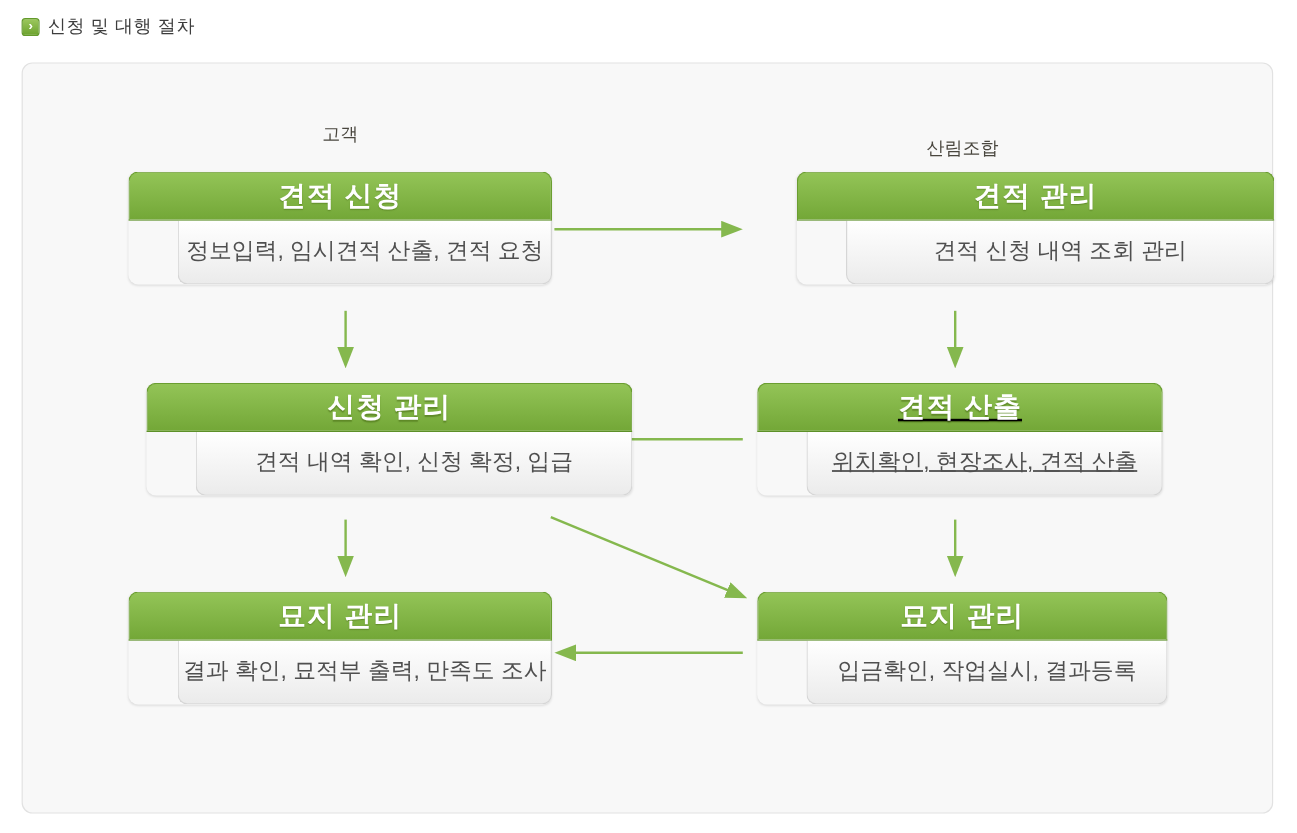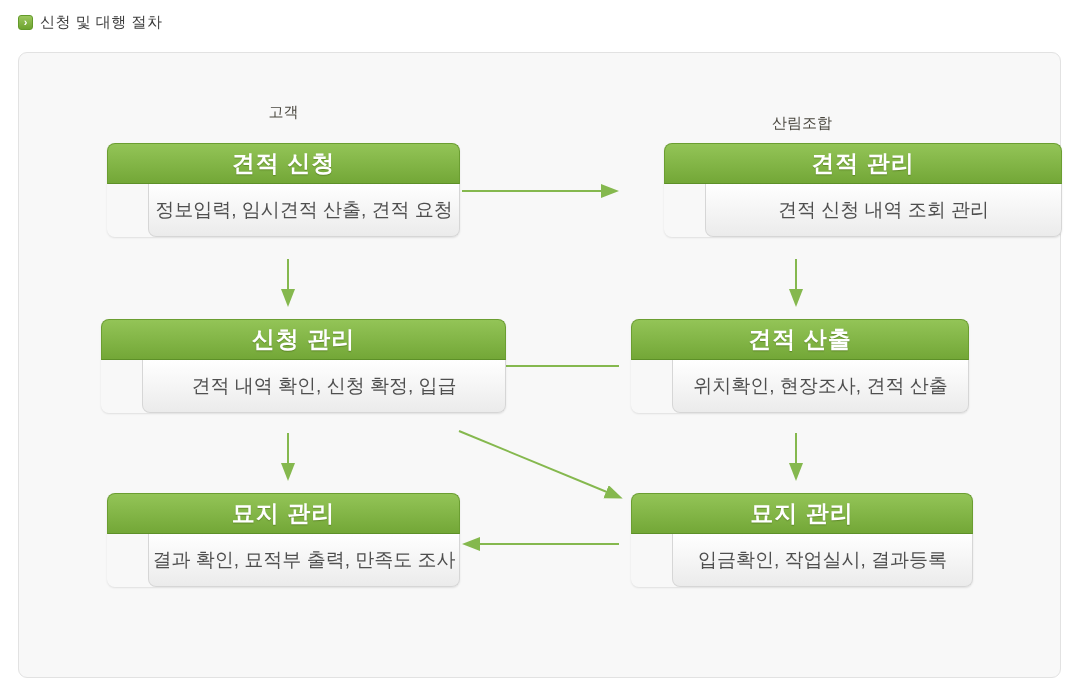--- a/index.html
+++ b/index.html
@@ -37,22 +37,22 @@
     border: 1px solid #6b9e31; border-bottom: 1px solid #5d9028;
     border-radius: 8px 8px 0 0; }
   .box-body { height: 53px; line-height: 51px; text-align: center;
     color: #4f4f4f; font-size: 19px;
     background: linear-gradient(#ffffff, #ebebeb);
     border: 1px solid #d6d6d6; border-top: none;
     border-radius: 0 0 8px 8px; white-space: nowrap; margin-left: 41px; }
 
   .pos-0 { left: 88px;  top: 90px;  width: 353px; }
   .pos-1 { left: 645px; top: 90px;  width: 398px; }
-  .pos-2 { left: 82px;  top: 266px; width: 405px; }
-  .pos-3 { left: 612px; top: 266px; width: 338px; }
+  .pos-2 { left: 103px;  top: 266px; width: 405px; }
+  .pos-3 { left: 612px; top: 266px; width: 338px; text-decoration: underline; }
   .pos-4 { left: 88px;  top: 440px; width: 353px; }
   .pos-5 { left: 612px; top: 440px; width: 342px; }
 
   .arrow-layer { position: absolute; left: 0; top: 0; width: 1043px; height: 626px;
     pointer-events: none; }
 </style>
 </head>
 <body>
 
 <div class="stage">

